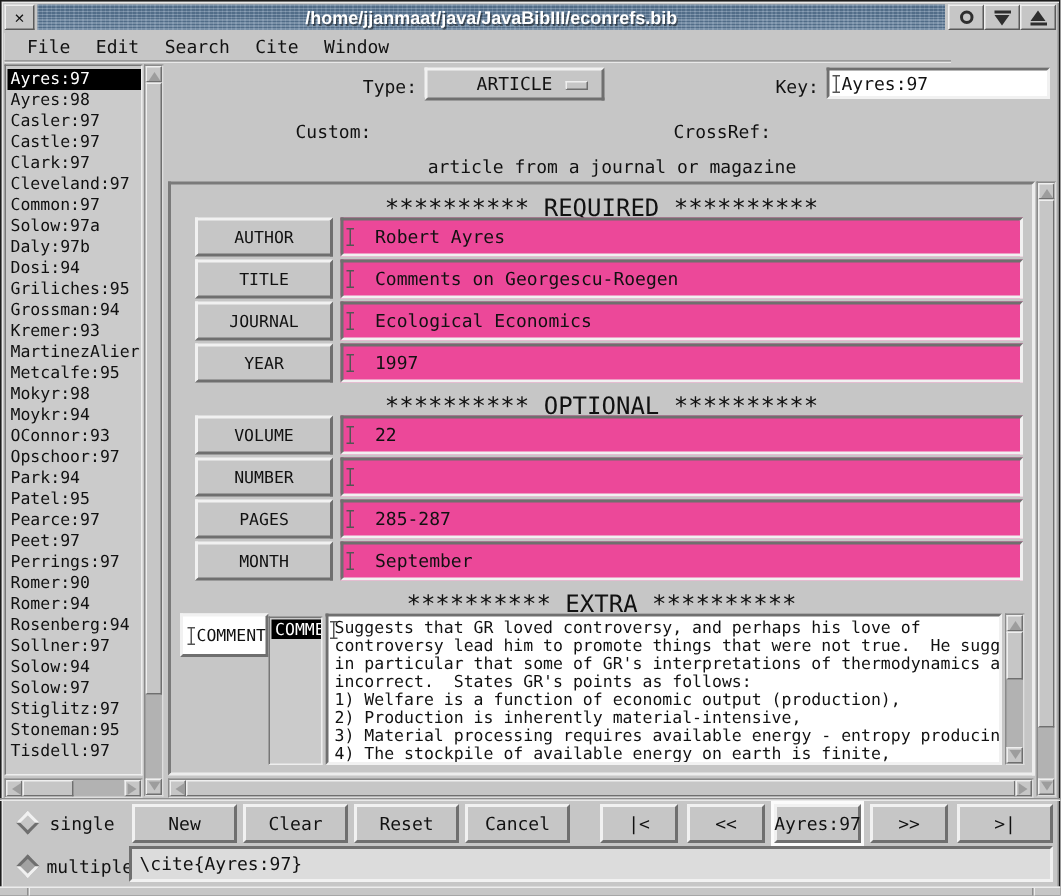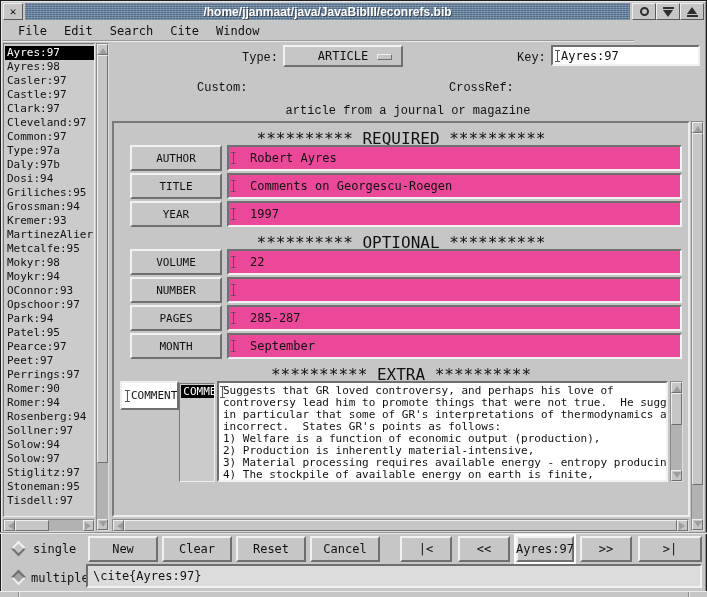--- a/index.html
+++ b/index.html
@@ -73,21 +73,21 @@
   #sidebar-vscroll { left:96px; top:43px; width:13px; height:488px; }
   #sidebar-vscroll .s-thumb { height:408px; }
   #sidebar-hscroll { left:3px; top:519px; width:92px; height:13px; }
   #sidebar-hscroll .s-thumb { width:34px; }
   #main-vscroll { left:691px; top:121px; width:13px; height:410px; }
   #main-vscroll .s-thumb { height:352px; }
   #main-hscroll { left:112px; top:519px; width:577px; height:13px; }
   #main-hscroll .s-thumb { flex:1; }
 
   
-  .hdr-label { position:absolute; font-size:12px; white-space:nowrap;font-family:Liberation Mono, monospace; }
+  .hdr-label { position:absolute; font-size:12px; white-space:nowrap; }
   #type-label { left:230px; top:51px; width:48px; text-align:right; }
   #type-dropdown { left:283px; top:45px; width:120px; height:22px; background:#c6c6c6;
                    display:flex; align-items:center; justify-content:center; font-size:12px; }
   #type-bar { position:absolute; right:9px; top:7px; width:15px; height:6px; background:#c6c6c6;
               border:1px solid; border-color:#efefef #6f6f6f #6f6f6f #efefef; }
   #key-label { left:517px; top:51px; }
   #key-field { left:551px; top:45px; width:149px; height:21px; }
   #custom-label { left:197px; top:81px; }
   #crossref-label { left:449px; top:81px; }
   #entry-desc { left:112px; top:104px; width:592px; text-align:center; font-size:12px; }
@@ -207,21 +207,21 @@
     <div class="sb-item">Casler:97</div>
 
     <div class="sb-item">Castle:97</div>
 
     <div class="sb-item">Clark:97</div>
 
     <div class="sb-item">Cleveland:97</div>
 
     <div class="sb-item">Common:97</div>
 
-    <div class="sb-item">Type:97a</div>
+    <div class="sb-item">Solow:97a</div>
 
     <div class="sb-item">Daly:97b</div>
 
     <div class="sb-item">Dosi:94</div>
 
     <div class="sb-item">Griliches:95</div>
 
     <div class="sb-item">Grossman:94</div>
 
     <div class="sb-item">Kremer:93</div>
@@ -315,20 +315,27 @@
       </div>
 
       <div class="field-row">
         <div class="flabel up">TITLE</div>
         <div class="finput down">
           <span class="caret"></span>
           <span class="fvalue">Comments on Georgescu-Roegen</span>
         </div>
       </div>
 
+      <div class="field-row">
+        <div class="flabel up">JOURNAL</div>
+        <div class="finput down">
+          <span class="caret"></span>
+          <span class="fvalue">Ecological Economics</span>
+        </div>
+      </div>
 
       <div class="field-row">
         <div class="flabel up">YEAR</div>
         <div class="finput down">
           <span class="caret"></span>
           <span class="fvalue">1997</span>
         </div>
       </div>
     </div>
 

